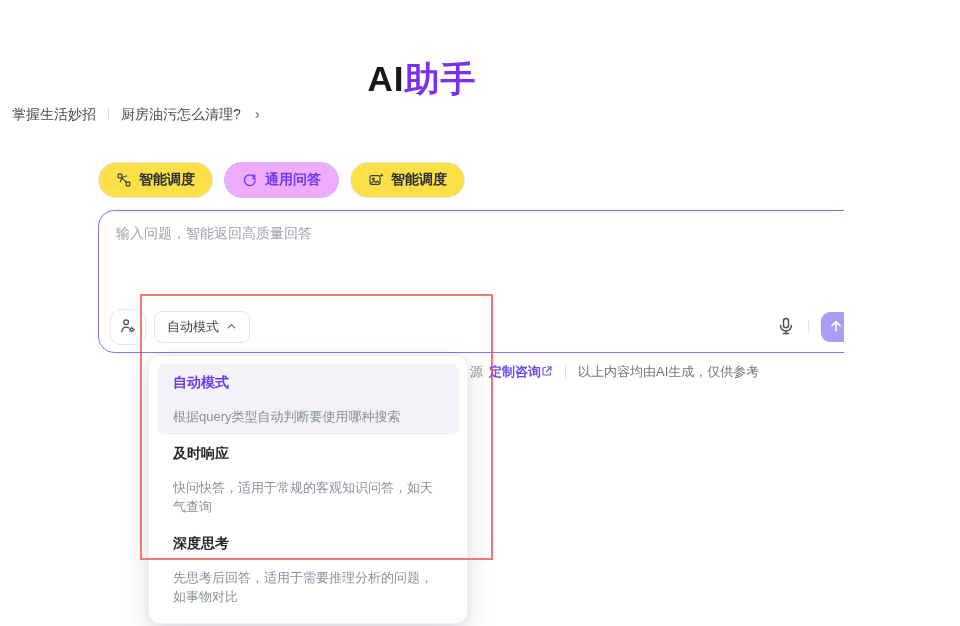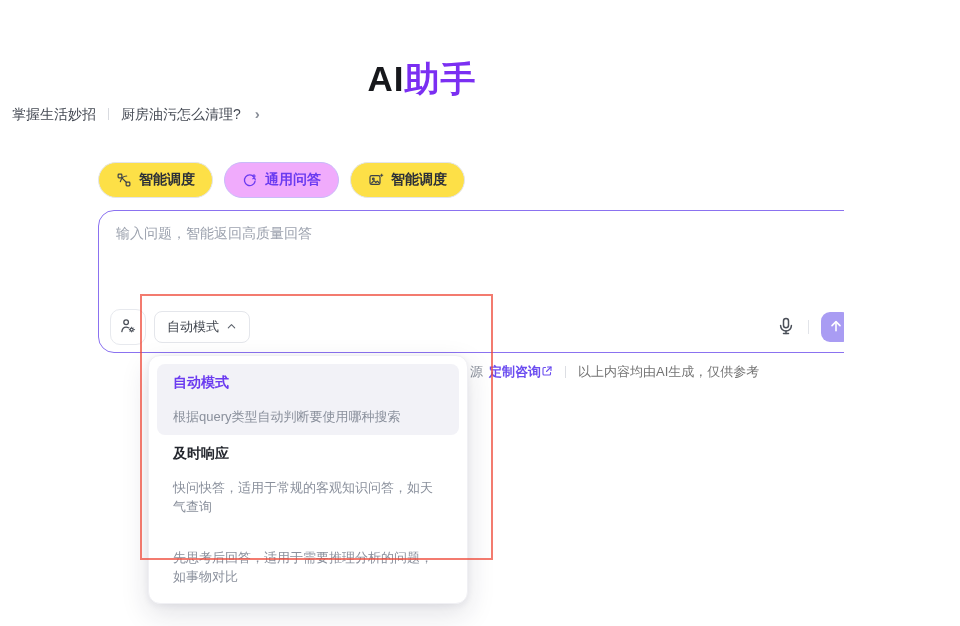--- a/index.html
+++ b/index.html
@@ -171,19 +171,20 @@
   <div class="dropdown">
     <div class="dd-item selected">
       <div class="dd-title">自动模式</div>
       <div class="dd-desc">根据query类型自动判断要使用哪种搜索</div>
     </div>
     <div class="dd-item">
       <div class="dd-title">及时响应</div>
       <div class="dd-desc">快问快答，适用于常规的客观知识问答，如天气查询</div>
     </div>
     <div class="dd-item">
+      <div class="dd-title">深度思考</div>
       <div class="dd-desc">先思考后回答，适用于需要推理分析的问题，如事物对比</div>
     </div>
   </div>
 
   <div class="annotation"></div>
 
 </div>
 
 </body></html>

